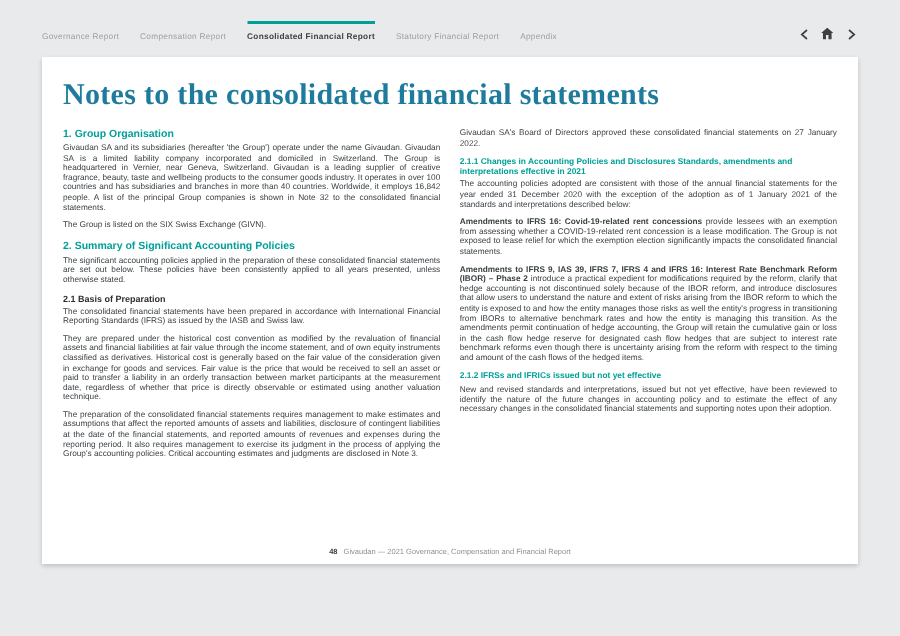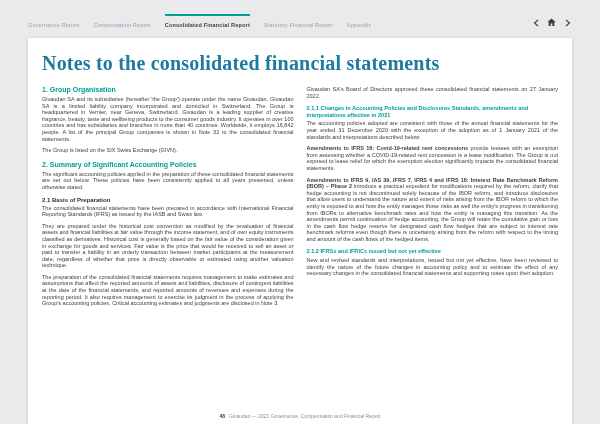--- a/index.html
+++ b/index.html
@@ -1,18 +1,18 @@
 <!DOCTYPE html>
 <html><head>
 <meta charset="utf-8">
 <style>
   * { margin:0; padding:0; box-sizing:border-box; }
   html,body { width:600px; height:424px; }
   body { font-family:"Liberation Sans", sans-serif; background:#e8eaeb; overflow:hidden; }
-  .viewport { position:relative; width:600px; height:424px; }
+  .viewport { position:relative; width:600px; height:376px; }
 
   
   .navbar { position:absolute; top:14px; left:28px; right:28px; height:24px;
             display:flex; align-items:flex-start; }
   .tabs { display:flex; gap:14px; }
   .tab { font-size:5.5px; color:#9aa0a6; padding-top:6px; border-top:2px solid transparent;
          cursor:pointer; white-space:nowrap; letter-spacing:.2px; }
   .tab.active { color:#3c4043; font-weight:bold; border-top:2px solid #00a099; }
   .nav-icons { margin-left:auto; display:flex; align-items:center; gap:7px; padding-top:4px; }
   .nav-icon { width:9px; height:9px; display:flex; align-items:center; justify-content:center;

